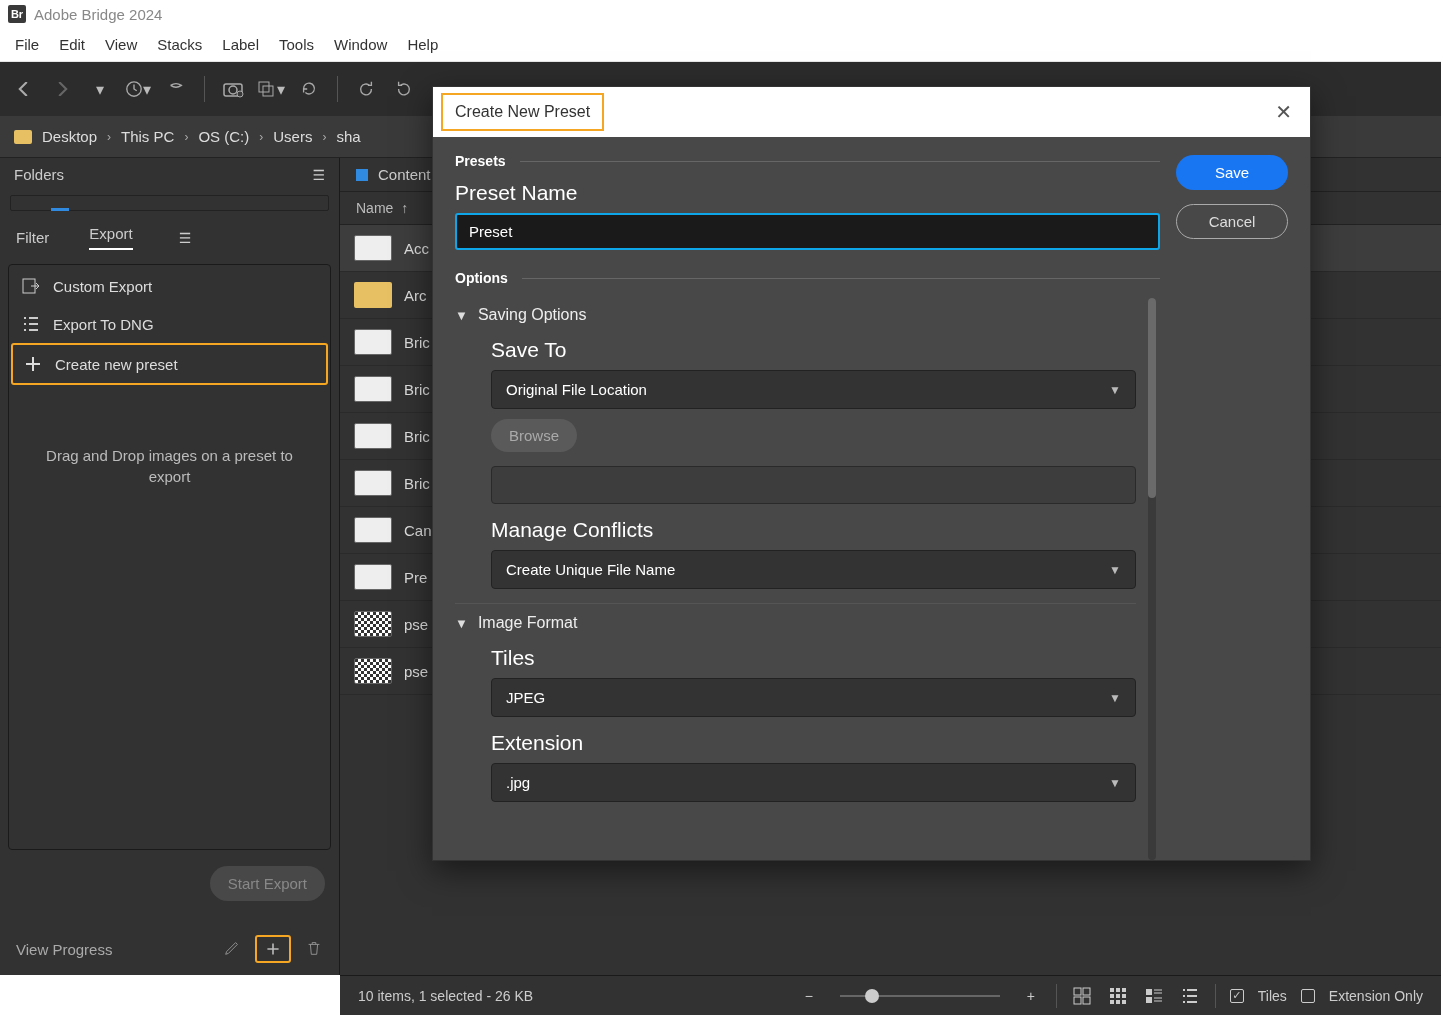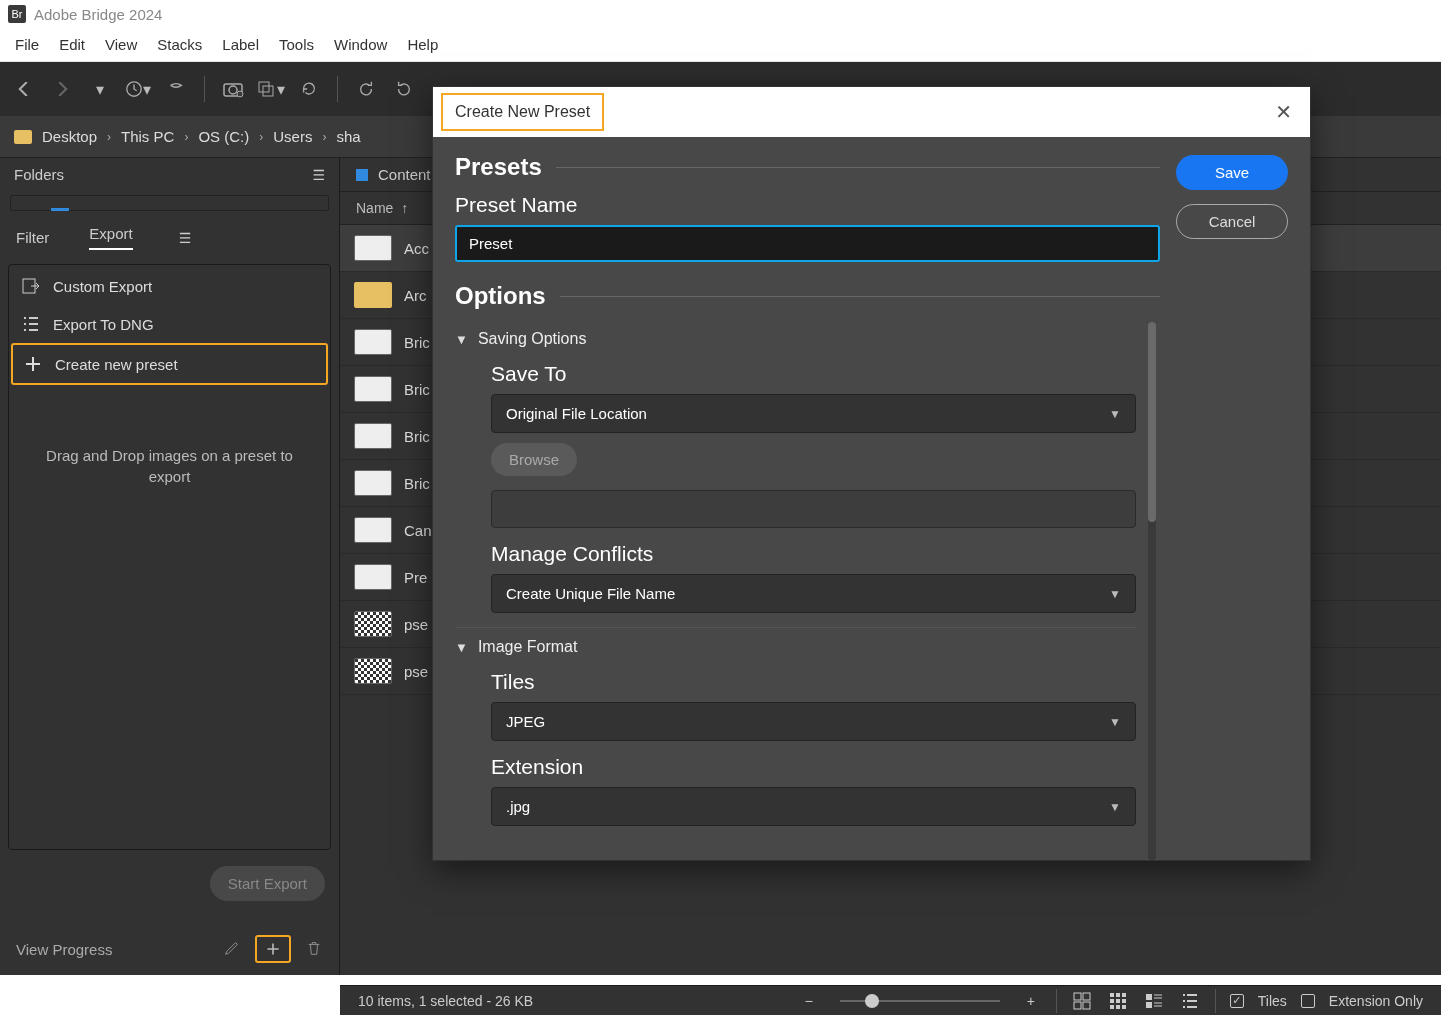--- a/index.html
+++ b/index.html
@@ -1,19 +1,19 @@
 <!DOCTYPE html>
 <html><head>
 <meta charset="utf-8">
 <style>
 * { margin: 0; padding: 0; box-sizing: border-box; font-family: "Segoe UI", Arial, sans-serif; }
 body { width: 1441px; height: 1015px; background: #fff; overflow: hidden; position: relative; }
 
 .titlebar { display:flex; align-items:center; gap:8px; padding:5px 8px; background:#fff; color:#888; font-size:15px; }
-.app-icon { width:18px; height:18px; background:#3a3a3a; color:#fff; font-size:11px; font-weight:normal; display:flex; align-items:center; justify-content:center; border-radius:2px; }
+.app-icon { width:18px; height:18px; background:#3a3a3a; color:#fff; font-size:11px; font-weight:bold; display:flex; align-items:center; justify-content:center; border-radius:2px; }
 
 .menubar { display:flex; gap:2px; padding:4px 6px; background:#fff; color:#333; font-size:15px; border-bottom:1px solid #e5e5e5;}
 .menubar span { padding:4px 9px; }
 
 .toolbar { background:#2c2c2c; display:flex; align-items:center; gap:10px; padding:10px 10px; height:54px; }
 .toolbar .tb-ico { width:28px; height:28px; display:flex; align-items:center; justify-content:center; color:#bbb; font-size:16px; }
 .toolbar .divider { width:1px; height:26px; background:#555; margin:0 4px; }
 
 .breadcrumb { background:#3a3a3a; display:flex; align-items:center; gap:10px; padding:10px 14px; color:#ddd; font-size:15px; height:42px; border-bottom:1px solid #222;}
 .breadcrumb .bc-sep { color:#aaa; font-size:12px; }
@@ -59,21 +59,21 @@
 .modal { position:absolute; top:86px; left:432px; right:130px; height:775px; background:#484848; border:1px solid #333; box-shadow:0 10px 30px rgba(0,0,0,.5); z-index:100; display:flex; flex-direction:column;}
 .modal-titlebar { background:#fff; display:flex; align-items:center; padding:6px 8px; }
 .modal-title { border:2px solid #f5a623; padding:8px 12px; color:#333; font-size:16px;}
 .modal-close { margin-left:auto; color:#555; font-size:20px; padding:4px 10px; }
 .modal-body { flex:1; display:flex; padding:16px 22px 0 22px; gap:16px; overflow:hidden;}
 .modal-main { flex:1; overflow:hidden; display:flex; flex-direction:column;}
 .modal-side { width:112px; display:flex; flex-direction:column; gap:14px; padding-top:2px;}
 .btn-save { background:#1976f2; color:#fff; border:none; border-radius:18px; padding:9px 24px; font-size:15px; font-weight:500;}
 .btn-cancel { background:transparent; color:#ddd; border:1.5px solid #aaa; border-radius:18px; padding:8px 18px; font-size:15px;}
 
-.section-hdr { color:#fff; font-size:24px; font-weight:600; display:flex; align-items:center; gap:14px; margin-bottom:12px;}
+.section-hdr { color:#fff; font-size:14px; font-weight:600; display:flex; align-items:center; gap:14px; margin-bottom:12px;}
 .section-hdr::after { content:""; flex:1; height:1px; background:#666; }
 
 .label { color:#ffffff; font-size:21px; margin-bottom:8px; }
 .text-input { width:100%; background:#1a1a1a; border:2px solid #0ea5e9; color:#fff; padding:8px 12px; font-size:15px; border-radius:3px; outline:none; margin-bottom:20px;}
 .opts-scroll { flex:1; overflow:hidden; position:relative; padding-right:24px;}
 .scroll-inner{ position:absolute; top:0; left:0; right:24px; }
 .scrollbar { position:absolute; right:4px; top:0; bottom:0; width:8px; background:#3a3a3a; border-radius:4px;}
 .scrollbar-thumb{ position:absolute; top:0; width:8px; height:200px; background:#6a6a6a; border-radius:4px;}
 
 .collapse-hdr { display:flex; align-items:center; gap:10px; color:#eee; font-size:16px; margin:8px 0 14px; }
@@ -81,21 +81,21 @@
 
 .field-block { margin-left:36px; margin-bottom:14px;}
 .select-box { background:#333; border:1px solid #222; color:#fff; padding:10px 14px; border-radius:4px; display:flex; align-items:center; font-size:15px;}
 .select-box .chev-down { margin-left:auto; font-size:12px; color:#bbb;}
 .browse-btn { background:#5a5a5a; color:#aaa; border:none; border-radius:18px; padding:8px 18px; font-size:15px; margin-top:10px;}
 .checkbox-row { display:flex; align-items:center; gap:12px; color:#ddd; font-size:15px; margin-top:6px;}
 .checkbox { width:16px; height:16px; border:2px solid #bbb; border-radius:2px;}
 .subfolder-input { background:#3d3d3d; border:1px solid #2a2a2a; height:38px; border-radius:4px; margin-top:12px; width:100%; }
 .group-sep { height:1px; background:#555; margin:14px 0 10px;}
 
-.statusbar { position:absolute; bottom:0; left:340px; right:0; height:30px; background:#323232; border-top:1px solid #1a1a1a; display:flex; align-items:center; padding:0 18px; color:#ccc; font-size:14px; gap:12px;}
+.statusbar { position:absolute; bottom:0; left:340px; right:0; height:40px; background:#323232; border-top:1px solid #1a1a1a; display:flex; align-items:center; padding:0 18px; color:#ccc; font-size:14px; gap:12px;}
 .zoom-track { height:2px; background:#666; width:160px; position:relative; margin:0 6px;}
 .zoom-dot { width:14px;height:14px;background:#ccc;border-radius:50%; position:absolute; top:-6px; left:25px;}
 .sb-ico { color:#ccc; display:inline-flex; align-items:center; justify-content:center; width:22px; height:22px;}
 .sb-right{ margin-left:auto; display:flex; align-items:center; gap:14px;}
 .chk-box{ width:14px;height:14px;border:1.5px solid #ccc; border-radius:2px; display:inline-flex; align-items:center; justify-content:center; font-size:11px; color:#ccc;}
 .chk-box.checked::after{content:"✓";}
 .view-sep{width:1px;height:24px;background:#555;}
 </style>
 </head>
 <body>

